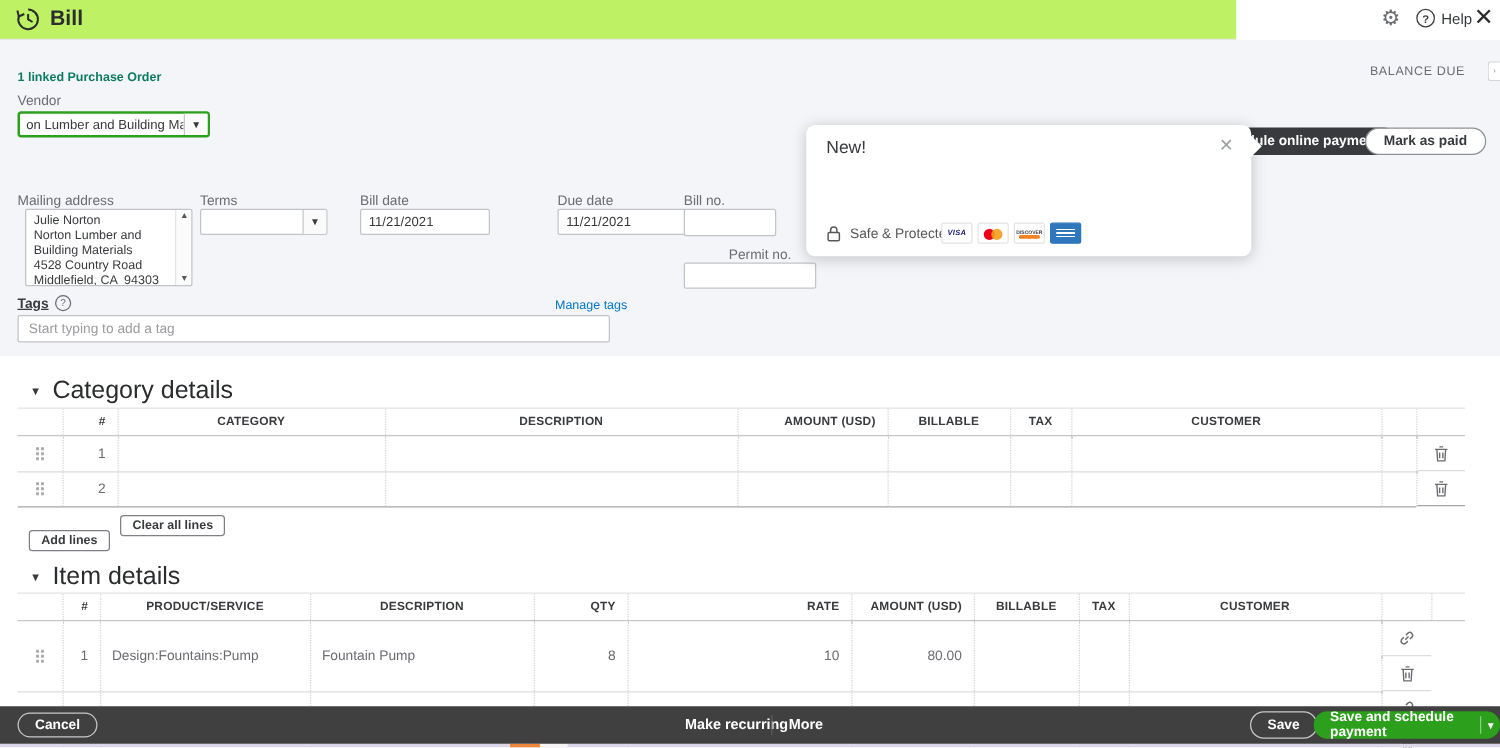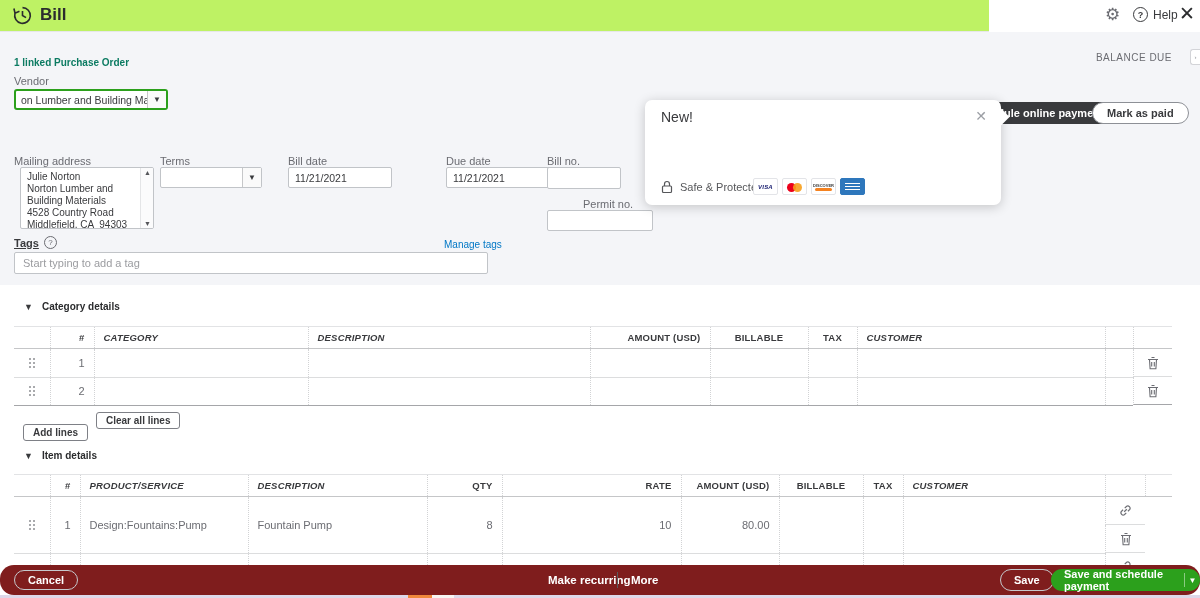--- a/index.html
+++ b/index.html
@@ -66,36 +66,36 @@
   .tags-label-row { position:absolute; left:14px; top:236px; display:flex; align-items:center; gap:5px; }
   .tags-label { font-size:11px; font-weight:bold; color:#393a3d;text-decoration:underline; }
   .q-circle { width:13px; height:13px; border:1.2px solid #6b6c72; border-radius:50%; font-size:8px; color:#6b6c72; display:flex; align-items:center; justify-content:center; }
   .manage-tags { position:absolute; left:444px; top:239px; font-size:10px; color:#0077c5; cursor:pointer; }
   .tags-input { position:absolute; left:14px; top:252px; width:474px; height:22px; background:#fff; border:1px solid #c1c4c8; border-radius:2px; font-size:11px; color:#393a3d; padding:0 8px; font-family:"Liberation Sans",sans-serif; }
   .tags-input::placeholder { color:#9b9ca0; }
 
   
   .section-head { position:absolute; display:flex; align-items:center; gap:9px; cursor:pointer; }
   .tri { font-size:9px; color:#393a3d; }
-  .section-title { font-size:10px; color:#2b2c2e;font-weight:bold; }
+  .section-title { font-size:20px; color:#2b2c2e; }
 
   table.grid { position:absolute; border-collapse:collapse; table-layout:fixed; width:1158px; left:14px; }
   table.grid th { font-size:9.5px; font-weight:bold; color:#393a3d; letter-spacing:.2px; border-top:1px solid #e2e3e5; border-bottom:1px solid #c5c6c8; height:22px; padding:0 9px; white-space:nowrap; }
   table.grid td { height:28px; font-size:11px; color:#6b6c72; border-bottom:1px solid #dcddde; padding:0 9px; white-space:nowrap; overflow:hidden; }
   table.grid tr.last td { border-bottom:1px solid #a5a6a9; }
   table.grid .vsep { border-left:1px dotted #d2d3d5; }
-  .al { text-align:left;font-style:italic; } .ar { text-align:right; } .ac { text-align:center; }
+  .al { text-align:center; } .ar { text-align:right; } .ac { text-align:center; }
   .rownum { color:#56575a; }
   .drag { width:8px; height:12px; background-image:radial-gradient(circle,#a9aaad 1.1px,transparent 1.3px); background-size:4px 4px; margin:0 auto; cursor:grab; }
   .icon-btn { display:flex; align-items:center; justify-content:center; cursor:pointer; }
 
   .small-btn { position:absolute; height:17px; padding:0 9px; background:#fff; border:1px solid #7e8086; border-radius:3px; font-size:10px; font-weight:bold; color:#393a3d; display:flex; align-items:center; cursor:pointer; }
 
   
-  .footer { position:absolute; left:0; top:565px; width:1200px; height:30px; background:#7f1d1d; z-index:6;border-radius:14px; }
+  .footer { position:absolute; left:0; top:565px; width:1200px; height:30px; background:#404040; z-index:6; }
   .f-pill { position:absolute; height:20px; border-radius:11px; border:1px solid #c6c8cc; color:#fff; font-size:11px; font-weight:bold; display:flex; align-items:center; padding:0 13px; cursor:pointer; }
   .f-cancel { left:14px; top:5px; }
   .f-save { left:1000px; top:4px; height:22px; }
   .f-text { position:absolute; top:9px; font-size:11.5px; font-weight:bold; color:#fff; cursor:pointer; }
   .f-sep { position:absolute; left:617px; top:7px; width:1px; height:16px; background:#5a5b5e; }
   .f-green { position:absolute; left:1051px; top:4px; height:22px; border-radius:11px; background:#2ca01c; color:#fff; font-size:11px; font-weight:bold; display:flex; align-items:center; cursor:pointer; }
   .f-green .lbl { padding:0 10px 0 13px; }
   .f-green .div { width:1px; height:14px; background:rgba(255,255,255,.45); }
   .f-green .car { width:20px; text-align:center; font-size:8px; }
 

